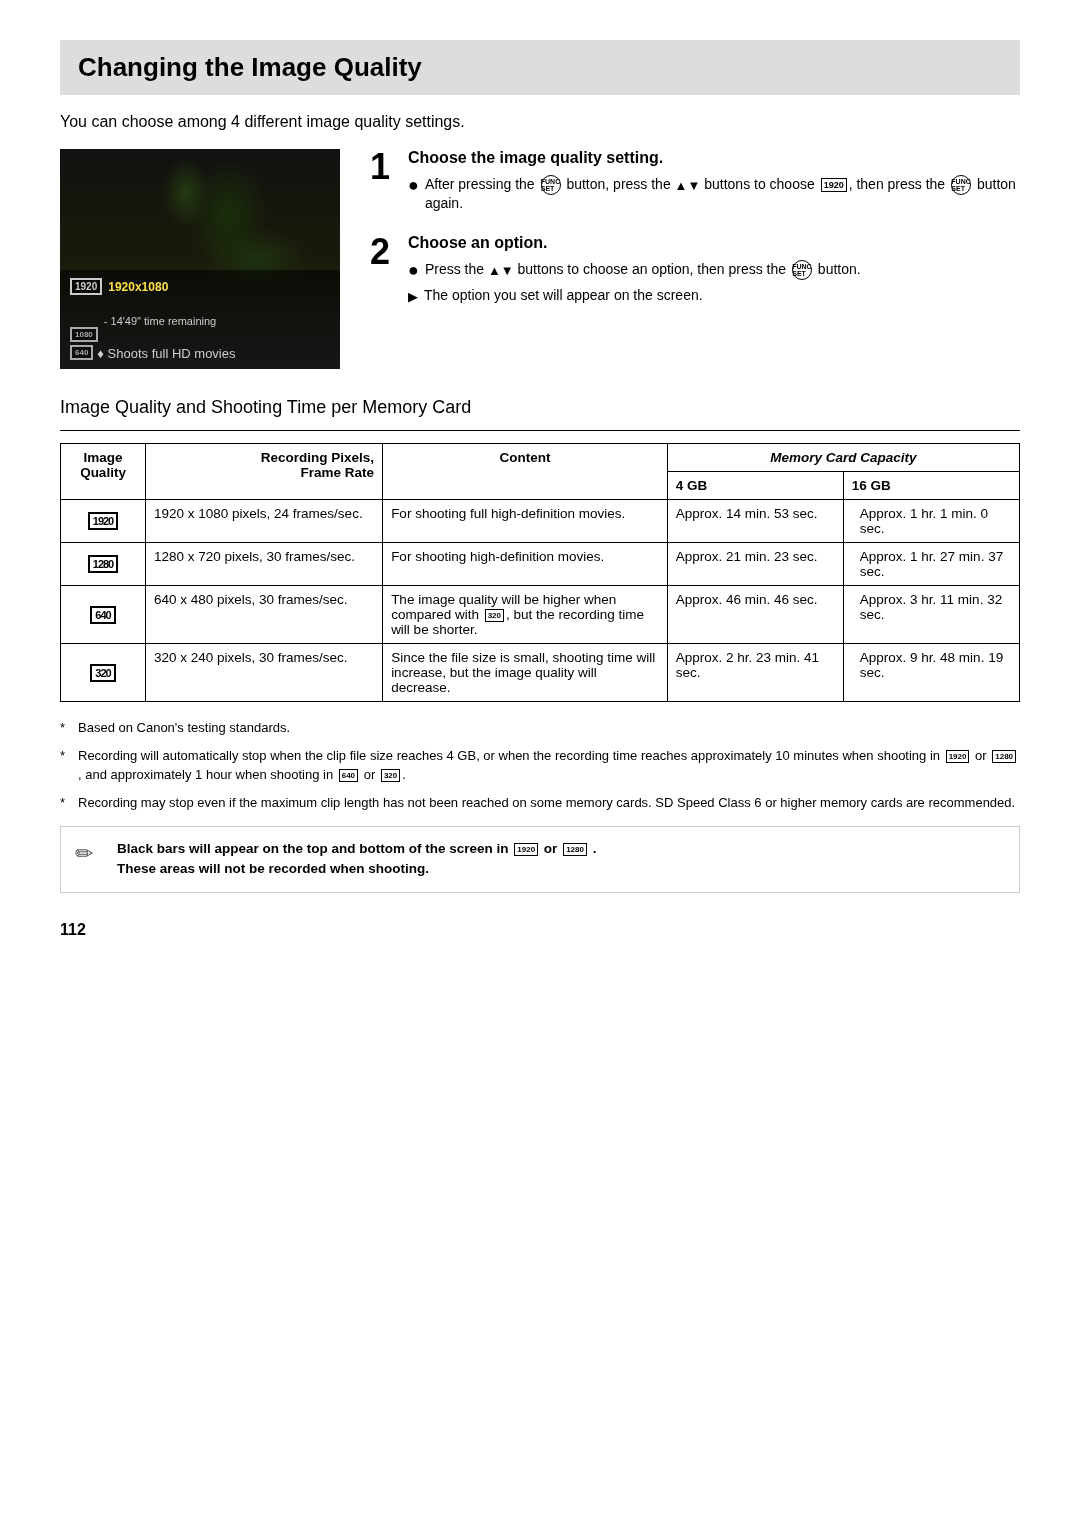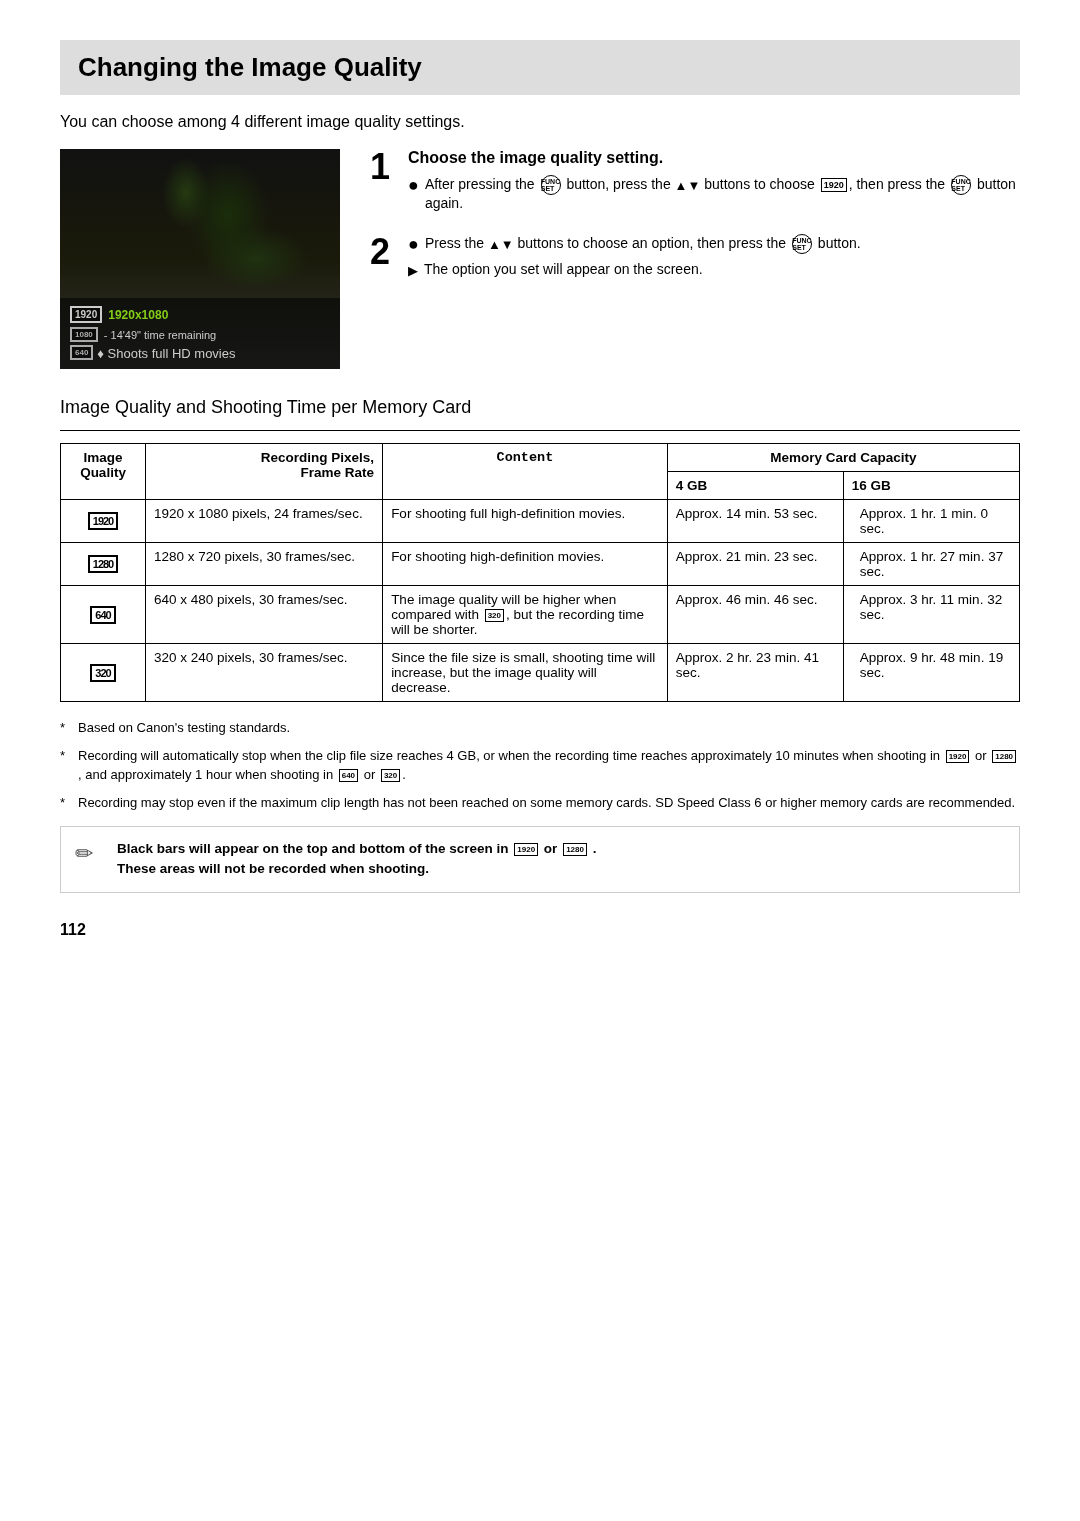--- a/index.html
+++ b/index.html
@@ -67,21 +67,21 @@
     }
     .cam-icon-box {
       border: 2px solid #ccc;
       color: #ccc;
       font-size: 10px;
       font-weight: bold;
       padding: 1px 3px;
       background: rgba(0,0,0,0.4);
     }
     .cam-text {
-      color: #84cc16;
+      color: #fde047;
       font-size: 12px;
       font-weight: bold;
     }
     .cam-sub {
       color: #ccc;
       font-size: 11px;
       margin-left: 2px;
     }
     .cam-bullet {
       color: #ccc;
@@ -176,21 +176,20 @@
       font-weight: bold;
     }
     .th-image-quality {
       text-align: center;
     }
     .th-recording {
       text-align: right;
     }
     .th-content {
       text-align: center;
-      font-family: Liberation Mono, monospace;
     }
     .th-4gb, .th-16gb {
       text-align: left;
     }
     .col-image {
       text-align: center;
       vertical-align: middle;
       width: 60px;
     }
     .col-recording {
@@ -253,41 +252,42 @@
     }
     .page-number {
       font-size: 16px;
       font-weight: bold;
       margin-top: 28px;
     }
     .merged-header {
       text-align: center;
       font-weight: bold;
       border-bottom: none;
+      font-style: italic;
     }
   </style>
 </head>
 <body>
 
 <div class="page-title">Changing the Image Quality</div>
 
 <p class="intro-text">You can choose among 4 different image quality settings.</p>
 
 <div class="top-section">
 
   <div class="camera-image">
     <div class="camera-bg"></div>
     <div class="camera-tree"></div>
     <div class="camera-overlay-text">
       <div class="cam-resolution-row">
         <span class="cam-icon-box">1920</span>
         <span class="cam-text">1920x1080</span>
       </div>
       <div style="display:flex;align-items:center;gap:4px;margin-bottom:2px;">
-        <span class="cam-icon-box" style="font-size:8px;color:#aaa;border-color:#aaa;">1080</span>
+        <span class="cam-icon-box" style="font-size:8px;color:#aaa;border-color:#aaa;margin-top:28px;">1080</span>
         <span class="cam-sub">- 14'49" time remaining</span>
       </div>
       <div style="display:flex;align-items:center;gap:4px;">
         <span class="cam-icon-box" style="font-size:8px;color:#aaa;border-color:#aaa;">640</span>
         <span class="cam-bullet">♦ Shoots full HD movies</span>
       </div>
     </div>
   </div>
 
   <div class="steps-section">
@@ -307,20 +307,21 @@
                 <span style="font-size:7px;font-weight:bold;line-height:1;">FUNC<br>SET</span>
               </span> button again.
           </span>
         </div>
       </div>
     </div>
 
     <div class="step">
       <div class="step-number">2</div>
       <div class="step-content">
+        <h2>Choose an option.</h2>
         <div class="bullet-item">
           <span class="bullet-dot">●</span>
           <span>
             Press the <span class="arrow-updown">▲▼</span> buttons to choose an option, then press the <span class="inline-icon">
                 <span style="font-size:7px;font-weight:bold;line-height:1;">FUNC<br>SET</span>
               </span> button.
           </span>
         </div>
         <div class="bullet-item">
           <span class="bullet-tri">▶</span>

